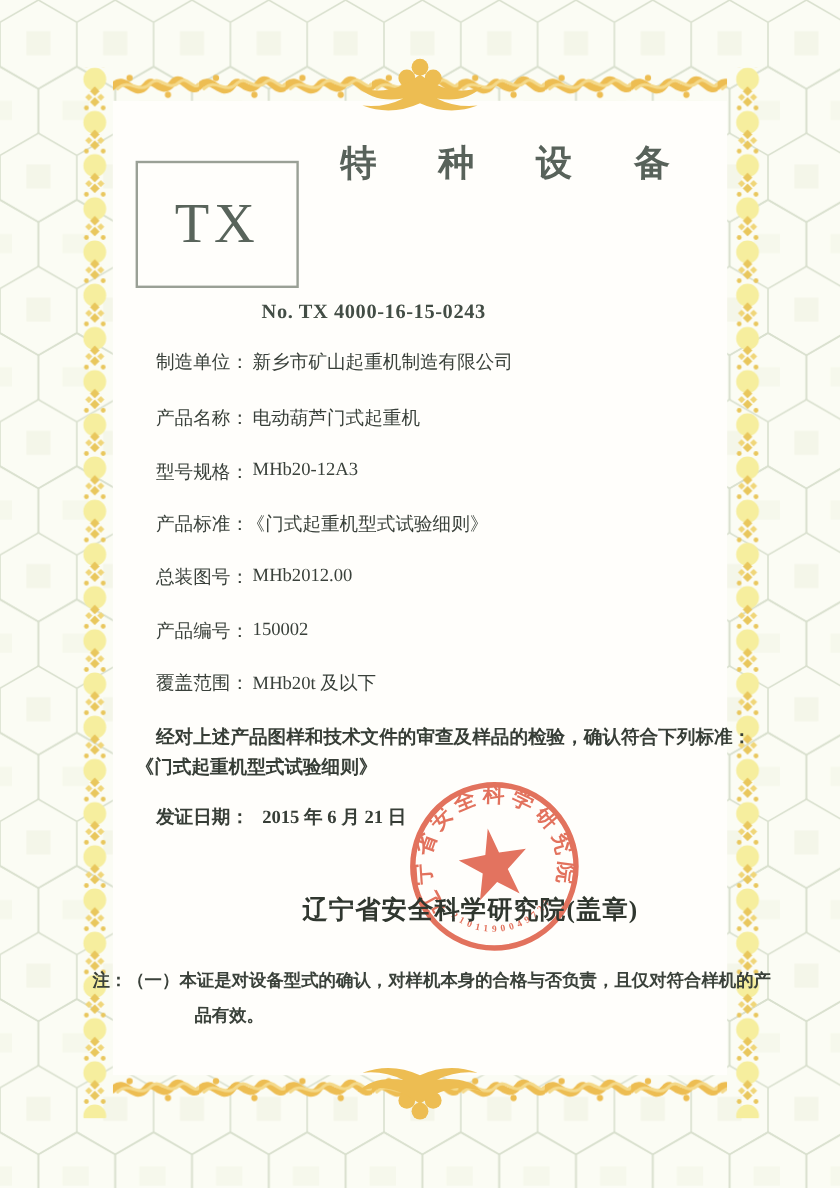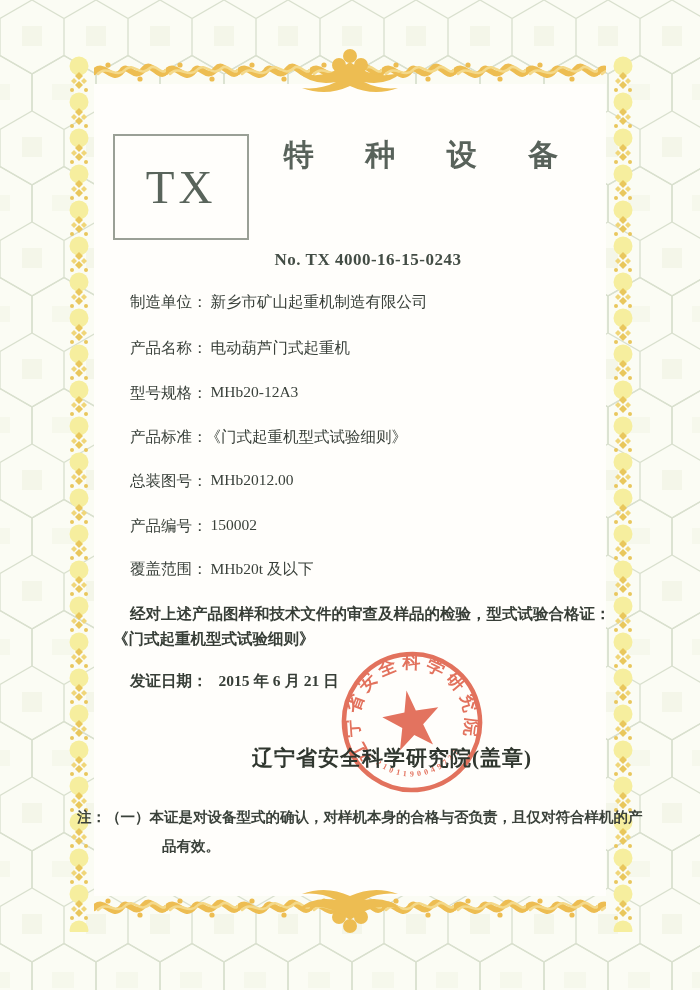--- a/index.html
+++ b/index.html
@@ -16,33 +16,33 @@
     position:absolute;left:94px;top:84px;width:512px;height:812px;
     background:#fffefb;
   }
   .tx-box{
     position:absolute;left:113px;top:134px;width:132px;height:102px;
     border:2px solid #9aa096;
     display:flex;align-items:center;justify-content:center;
     font-size:47px;color:#59645b;letter-spacing:4px;
   }
   .cert-category{
-    position:absolute;left:250px;top:135px;width:346px;
+    position:absolute;left:250px;top:116px;width:346px;
     text-align:center;font-size:30px;font-weight:700;
     letter-spacing:22px;padding-left:18px;box-sizing:border-box;
     color:#58625a;
   }
   .cert-title{
     position:absolute;left:244px;top:182px;width:360px;
     text-align:center;font-size:43px;font-weight:700;
     letter-spacing:5px;color:#58625a;white-space:nowrap;
   }
   .cert-number{
     position:absolute;left:218px;top:250px;width:300px;
-    text-align:center;font-size:17px;font-weight:700;color:#434d45;
+    text-align:left;font-size:17px;font-weight:700;color:#434d45;
     letter-spacing:0.5px;
   }
   .field-row{
     position:absolute;left:130px;
     font-size:15.5px;font-weight:400;color:#39403a;
     display:flex;gap:3px;white-space:nowrap;
   }
   .statement-line,.date-row,.note-text{
     position:absolute;
     font-size:15.5px;font-weight:700;color:#373e37;white-space:nowrap;
@@ -166,21 +166,21 @@
   </div>
   <div class="field-row" style="top:516px">
     <span>产品编号：</span>
     <span>150002</span>
   </div>
   <div class="field-row" style="top:559px">
     <span>覆盖范围：</span>
     <span>MHb20t 及以下</span>
   </div>
 
-  <div class="statement-line" style="left:130px;top:604px">经对上述产品图样和技术文件的审查及样品的检验，型式试验合格证：</div>
+  <div class="statement-line" style="left:130px;top:604px">经对上述产品图样和技术文件的审查及样品的检验，确认符合下列标准：</div>
   <div class="statement-line" style="left:113px;top:629px">《门式起重机型式试验细则》</div>
 
   <div class="date-row" style="left:130px;top:671px">
     <span>发证日期：</span>
     <span>2015 年 6 月 21 日</span>
   </div>
 
   <svg class="seal" width="164" height="164" viewBox="0 0 164 164">
     <g transform="rotate(-10 82 80)">
       <circle cx="82" cy="80" r="68" fill="none" stroke="#df5f48" stroke-width="4.5"></circle>

